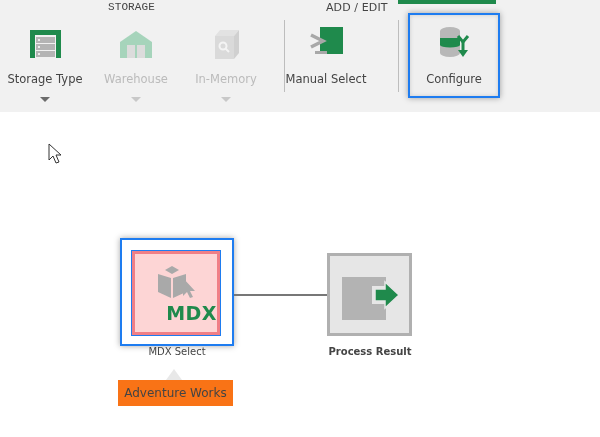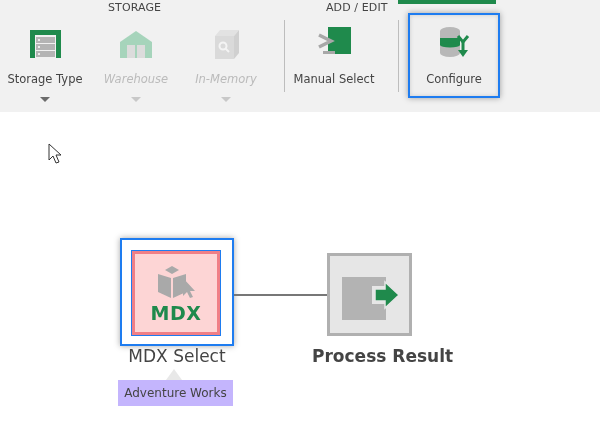--- a/index.html
+++ b/index.html
@@ -53,91 +53,91 @@
       box-shadow: 0 0 6px rgba(0,0,0,0.35);
       background: #fff;
     }
     .mdx-node {
       position: absolute; left: 132px; top: 251px; width: 88px; height: 84px;
       border: 3px solid #f07f86; background: #fdd5d5;
       outline: 1px solid #1e7cf0; outline-offset: 0;
     }
     .mdx-node .cube { position: absolute; left: 17px; top: 10px; width: 50px; height: 40px; }
     .mdx-node .mdx-text {
-      position: absolute; left: 0; right: 0; top: 48px; text-align: center;
+      position: absolute; left: 0; right: 0; top: 48px; text-align: right;
       font-family: "DejaVu Sans", sans-serif; font-weight: bold; font-size: 19px; color: #1f8a4c;
       letter-spacing: 0.5px;
     }
-    .node-label { position: absolute; font-size: 17px; color: #444; white-space: nowrap; text-align: center; }
+    .node-label { position: absolute; font-size: 10px; color: #444; white-space: nowrap; text-align: center; }
 
     .connector { position: absolute; left: 234px; top: 294px; width: 94px; height: 2px; background: #777; }
 
     .process-node {
       position: absolute; left: 327px; top: 253px; width: 85px; height: 83px;
       border: 3px solid #b0b0b0; background: #e6e6e6;
     }
 
     .tooltip {
       position: absolute; left: 118px; top: 380px; width: 115px; height: 26px;
-      background: #c4b5fd; font-size: 12px; color: #444; text-align: center; line-height: 26px;
+      background: #f97316; font-size: 12px; color: #444; text-align: center; line-height: 26px;
     }
     .tooltip::before {
       content: ""; position: absolute; left: 48px; top: -11px; width: 0; height: 0;
       border-left: 8px solid transparent; border-right: 8px solid transparent;
       border-bottom: 11px solid #e8e8e8;
     }
   </style>
 </head>
 <body>
 
 <div class="ribbon">
-  <span class="group-label" style="left:108px;">STORAGE</span>
+  <span class="group-label" style="left:108px;font-family:Liberation Mono, monospace;">STORAGE</span>
   <span class="group-label" style="left:326px;">ADD / EDIT</span>
   <div class="green-tab"></div>
 
   <div class="rbtn" style="left:2px; width:86px;">
     <svg class="icon" viewBox="0 0 40 36">
       <rect x="5" y="6" width="31" height="28" fill="#1f8a4c"></rect>
       <rect x="10" y="11" width="21" height="23" fill="#f1f1f1"></rect>
       <rect x="11" y="13" width="19" height="6" fill="#b4b4b4"></rect>
       <rect x="11" y="20" width="19" height="6" fill="#b4b4b4"></rect>
       <rect x="11" y="27" width="19" height="6" fill="#b4b4b4"></rect>
       <circle cx="14" cy="16" r="1" fill="#fff"></circle>
       <circle cx="14" cy="23" r="1" fill="#fff"></circle>
       <circle cx="14" cy="30" r="1" fill="#fff"></circle>
     </svg>
     <span class="lbl">Storage Type</span>
     <span class="caret"></span>
   </div>
 
-  <div class="rbtn disabled" style="left:96px; width:80px;font-style:italic;">
+  <div class="rbtn disabled" style="left:96px; width:80px;">
     <svg class="icon" viewBox="0 0 40 36">
       <polygon points="20,7 4,18 4,34 36,34 36,18" fill="#a6d4bb"></polygon>
       <rect x="11" y="21" width="8" height="13" fill="#dcdcdc"></rect>
       <rect x="21" y="21" width="8" height="13" fill="#dcdcdc"></rect>
     </svg>
     <span class="lbl">Warehouse</span>
     <span class="caret"></span>
   </div>
 
-  <div class="rbtn disabled" style="left:186px; width:80px;font-style:italic;">
+  <div class="rbtn disabled" style="left:186px; width:80px;">
     <svg class="icon" viewBox="0 0 40 36">
       <polygon points="9,12 14,6 33,6 28,12" fill="#e2e2e2"></polygon>
       <polygon points="28,12 33,6 33,29 28,35" fill="#d0d0d0"></polygon>
       <rect x="9" y="12" width="19" height="23" fill="#dadada"></rect>
       <circle cx="17" cy="22" r="3.5" fill="none" stroke="#f4f4f4" stroke-width="2"></circle>
       <line x1="19.5" y1="24.5" x2="23" y2="28" stroke="#f4f4f4" stroke-width="2"></line>
     </svg>
     <span class="lbl">In-Memory</span>
     <span class="caret"></span>
   </div>
 
   <div class="divider" style="left:284px; top:20px; height:72px;"></div>
 
-  <div class="rbtn" style="left:288px; width:92px;text-decoration:underline;">
+  <div class="rbtn" style="left:280px; width:92px;text-decoration:underline;">
     <svg class="icon" viewBox="0 0 40 36">
       <rect x="14" y="3" width="23" height="27" fill="#1f8a4c"></rect>
       <polyline points="5,11 17,17 5,23" fill="none" stroke="#a8a8a8" stroke-width="3.5"></polyline>
       <rect x="9" y="27" width="12" height="3" fill="#a8a8a8"></rect>
     </svg>
     <span class="lbl">Manual Select</span>
   </div>
 
   <div class="divider" style="left:398px; top:20px; height:72px;"></div>
 

